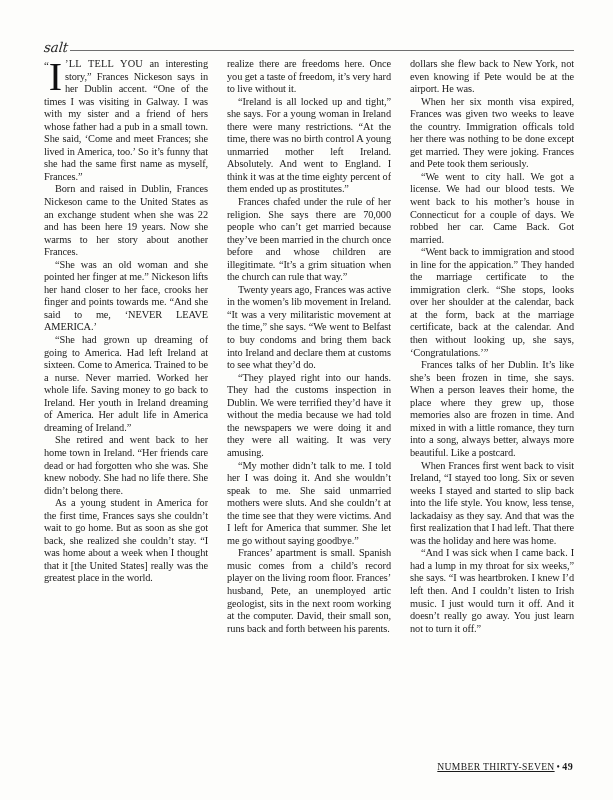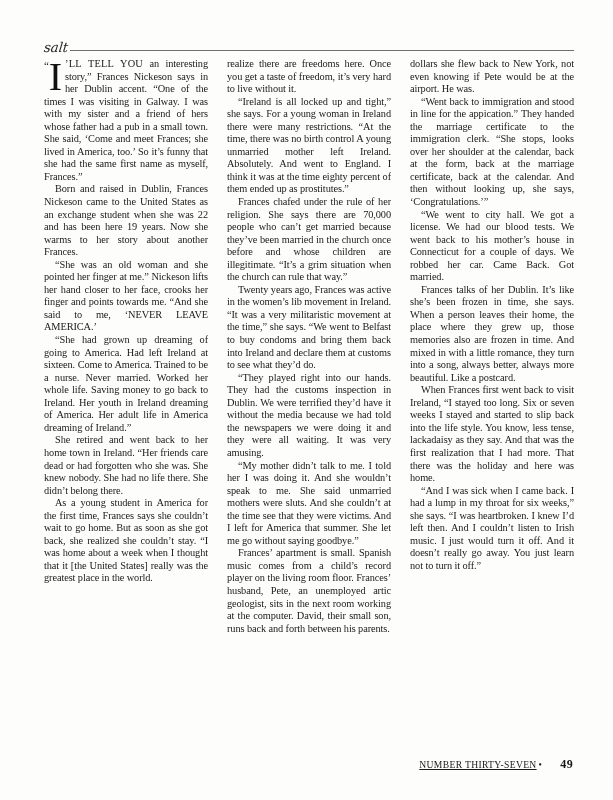--- a/index.html
+++ b/index.html
@@ -116,22 +116,21 @@
   }
   .folio .issue {
     font-variant: small-caps;
     text-decoration: underline;
   }
   .folio .bullet {
     padding: 0 2px;
   }
   .folio .pagenum {
     font-weight: bold;
-    font-size: 12px;
-    margin-left: 16px;
+    font-size: 10px;
   }
 </style>
 </head>
 <body>
 
 <div class="page">
 
   <div class="running-head">
     <span class="magazine-name">salt</span>
     <span class="rule"></span>
@@ -153,24 +152,25 @@
       <p>“Ireland is all locked up and tight,” she says. For a young woman in Ireland there were many restrictions. “At the time, there was no birth control A young unmarried mother left Ireland. Absolutely. And went to England. I think it was at the time eighty percent of them ended up as prostitutes.”</p>
       <p>Frances chafed under the rule of her religion. She says there are 70,000 people who can’t get married because they’ve been married in the church once before and whose children are illegitimate.   “It’s a grim situation when the church can rule that way.”</p>
       <p>Twenty years ago, Frances was active in the women’s lib movement in Ireland. “It was a very militaristic movement at the time,” she says. “We went to Belfast to buy condoms and bring them back into Ireland and declare them at customs to see what they’d do.</p>
       <p>“They played right into our hands. They had the customs inspection in Dublin.  We  were  terrified they’d have it without the media because we had told the newspapers we were doing it and they were all waiting. It was very amusing.</p>
       <p>“My  mother didn’t talk to me. I told her I was doing it. And she wouldn’t speak to me. She said unmarried mothers were sluts. And she couldn’t at the time see that they were victims. And I left for America that summer. She let me go without saying goodbye.”</p>
       <p>Frances’ apartment is small. Spanish music comes from a child’s record player on the living room floor. Frances’ husband, Pete, an unemployed artic geologist, sits in the next room working at the computer. David, their  small son, runs back and forth between his parents.</p>
     </div>
 
     <div class="col">
       <p class="noindent">dollars she flew back to New York, not even knowing if Pete would be at the airport.  He was.</p>
+      <p>When her six month visa expired, Frances was given two weeks to leave the country. Immigration  officals told her there was nothing to be done except get married. They were joking. Frances and Pete took them seriously.</p>
+      <p>“We went to city hall. We got a license. We had our blood tests. We went back to his mother’s house in Connecticut  for  a  couple  of  days. We robbed her car. Came Back. Got married.</p>
       <p>“Went back to immigration and stood in line for the appication.” They handed the marriage certificate to the immigration clerk. “She stops, looks over her shoulder at the calendar, back at the form, back at the marriage certificate, back at the calendar. And then without looking up, she says, ‘Congratulations.’”</p>
-      <p>“We went to city hall. We got a license. We had our blood tests. We went back to his mother’s house in Connecticut  for  a  couple  of  days. We robbed her car. Came Back. Got married.</p>
       <p>Frances talks of her Dublin.  It’s like she’s been frozen in time, she says. When a person leaves their home, the place where they grew up, those memories also are frozen in time. And mixed in with a little romance,  they  turn  into  a  song, always better, always more beautiful. Like a postcard.</p>
-      <p>When Frances first went back to visit Ireland, “I stayed too long. Six or seven weeks I stayed and started to slip back into the life style. You know, less tense, lackadaisy as they say. And that was the first realization that I had more. That there was the holiday and here was home.</p>
+      <p>When Frances first went back to visit Ireland, “I stayed too long. Six or seven weeks I stayed and started to slip back into the life style. You know, less tense, lackadaisy as they say. And that was the first realization that I had left. That there was the holiday and here was home.</p>
       <p>“And I was sick when I came back. I had a lump in my throat for six  weeks,” she says. “I was heartbroken. I knew I’d left then. And I couldn’t listen to Irish music. I just would turn it off. And it doesn’t really go away. You just learn not to turn it off.”</p>
     </div>
 
   </div>
 
   <div class="folio">
     <span class="issue">NUMBER THIRTY-SEVEN</span><span class="bullet">•</span><span class="pagenum">49</span>
   </div>
 
 </div>

